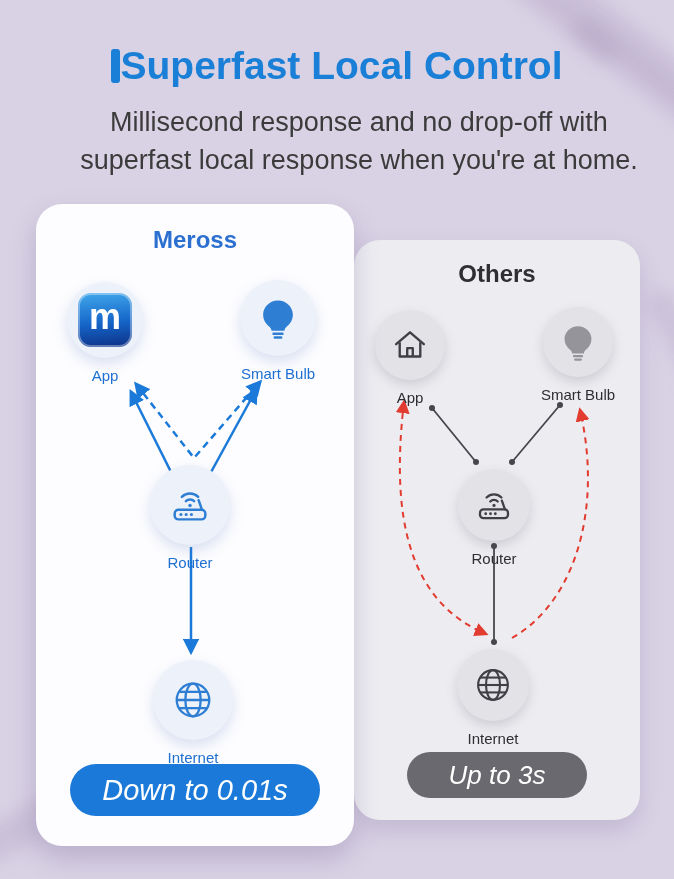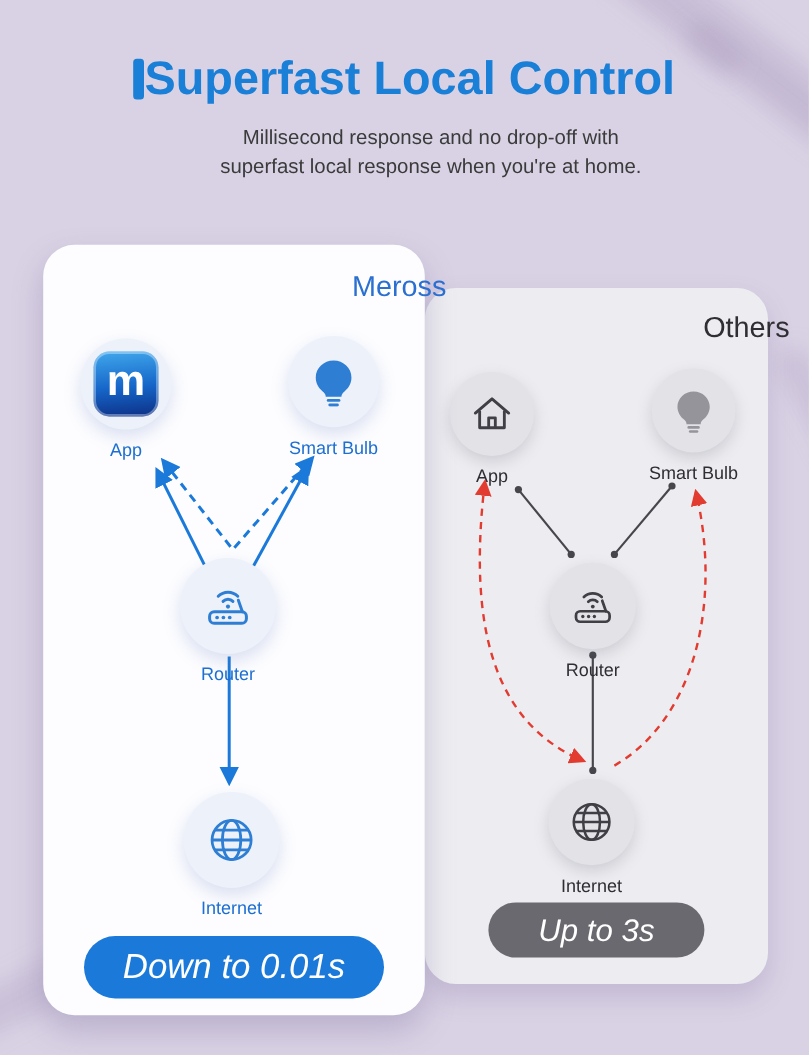--- a/index.html
+++ b/index.html
@@ -14,29 +14,29 @@
   .leaf1 { left:470px; top:18px;  width:300px; height:34px; transform:rotate(38deg); }
   .leaf2 { left:545px; top:95px;  width:280px; height:28px; transform:rotate(38deg); }
   .leaf3 { left:400px; top:-28px; width:240px; height:24px; transform:rotate(38deg); }
   .leaf4 { left:600px; top:370px; width:210px; height:28px; transform:rotate(62deg); }
   .leaf5 { left:-70px; top:790px; width:260px; height:36px; transform:rotate(-28deg); }
 
   .header { position:absolute; top:44px; left:0; width:100%; text-align:center; }
   .title-row { display:flex; justify-content:center; align-items:center; gap:0; }
   .accent-bar { width:9px; height:34px; background:#1a7fd6; border-radius:3px; display:inline-block; }
   .page-title { font-size:39px; font-weight:bold; color:#1a7fd6; }
-  .sub { font-size:17px; color:#3b3b3b; line-height:1.42;padding-left:44px; }
+  .sub { font-size:27px; color:#3b3b3b; line-height:1.42;padding-left:44px; }
   .sub-first { margin-top:15px; }
 
   .card { position:absolute; border-radius:26px; }
   .meross-card { left:36px; top:204px; width:318px; height:642px; background:#fdfdff;
                  box-shadow:0 12px 26px rgba(105,85,145,0.28); z-index:2; }
   .others-card { left:354px; top:240px; width:286px; height:580px; background:#ededf1;
                  box-shadow:0 10px 22px rgba(105,85,145,0.20); z-index:1; }
-  .card-title { position:absolute; top:22px; width:100%; text-align:right; font-weight:normal; font-size:24px;margin-left:18px; }
+  .card-title { position:absolute; top:22px; width:100%; text-align:center; font-weight:bold; font-size:24px; }
   .meross-card .card-title { color:#2b6fd1; }
   .others-card .card-title { color:#2e2e33; top:20px; }
 
   .links { position:absolute; left:0; top:0; pointer-events:none; }
 
   .node { position:absolute; width:120px; text-align:center; }
   .circle { margin:0 auto; border-radius:50%; display:flex; align-items:center; justify-content:center; }
   .meross-card .circle { background:#edf1fa; box-shadow:0 6px 14px rgba(90,120,190,0.22); }
   .others-card .circle { background:#e2e2e7; box-shadow:0 5px 12px rgba(90,90,110,0.22); }
   .c76 { width:76px; height:76px; }
@@ -47,21 +47,21 @@
   .meross-card .nlabel { color:#1d6fd1; }
   .others-card .nlabel { color:#2e2e33; }
 
   .meross-logo { width:54px; height:54px; border-radius:13px;
     background:linear-gradient(175deg,#41a8ec 0%, #1565c8 55%, #0d2f85 100%);
     display:flex; align-items:center; justify-content:center;
     box-shadow: inset 0 0 0 2px rgba(255,255,255,0.35); }
   .meross-logo span { color:#fff; font-size:36px; font-weight:bold; line-height:1; transform:translateY(-3px); }
 
   .badge { position:absolute; text-align:center; color:#fff; font-weight:normal; font-style:italic; }
-  .badge-meross { left:34px; top:576px; width:250px; height:52px; line-height:52px;
+  .badge-meross { left:34px; top:560px; width:250px; height:52px; line-height:52px;
                   border-radius:26px; background:#1b7ad9; font-size:29px; }
   .badge-others { left:53px; top:512px; width:180px; height:46px; line-height:46px;
                   border-radius:23px; background:#69696f; font-size:26px; }
 </style>
 </head>
 <body>
 
 <div class="canvas">
 
   <div class="leaf leaf1"></div>

